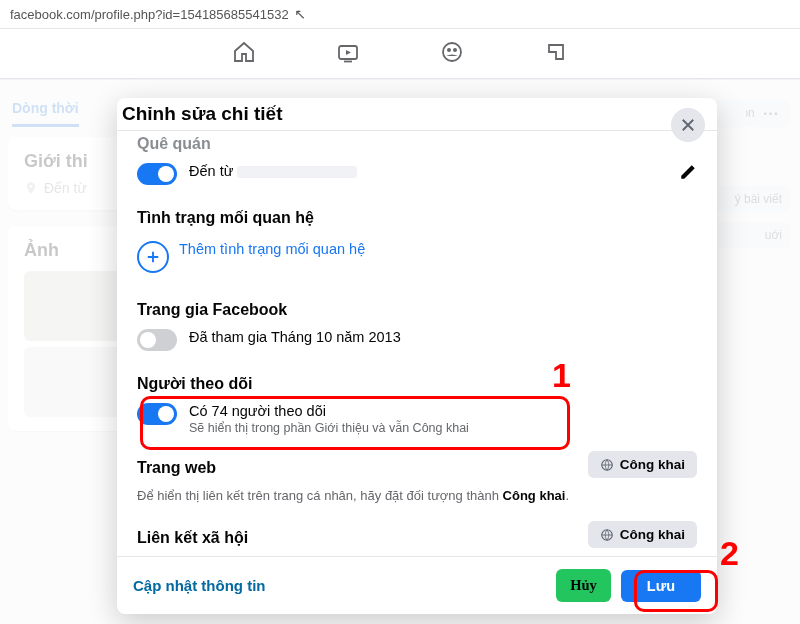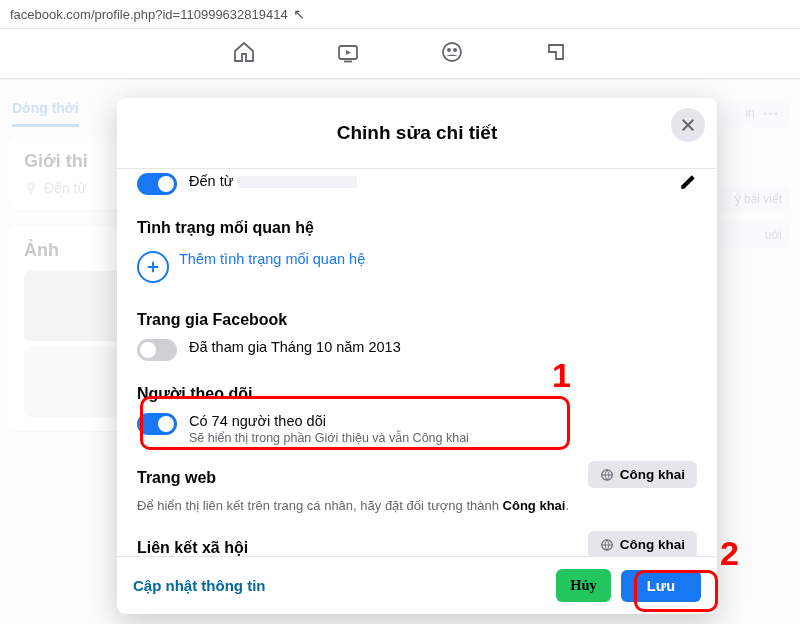--- a/index.html
+++ b/index.html
@@ -20,21 +20,21 @@
   .back-intro-line { display:flex; align-items:center; gap:6px; color:#8a8d91; font-size:14px;}
   .back-right { position:absolute; right:10px; top:20px; width:95px;}
   .back-pill { background:#e4e6eb; border-radius:6px; padding:6px 8px; font-size:12px; color:#606770; margin-bottom:10px; text-align:right;}
   .photo-grid { display:grid; grid-template-columns:1fr 1fr; gap:6px; margin-top:10px;}
   .photo { background:#cfd4cc; border-radius:6px; height:70px; }
   .photo.b { background:#e0e3dd;}
 
   .overlay { position:absolute; top:80px; left:0; right:0; bottom:0; background:rgba(255,255,255,0.78);}
 
   .modal { position:absolute; top:98px; left:117px; width:600px; height:516px; background:#fff; border-radius:8px; box-shadow:0 8px 30px rgba(0,0,0,0.2); display:flex; flex-direction:column; overflow:hidden;}
-  .modal-header { position:relative; text-align:center; padding:24px; border-bottom:1px solid #e4e6eb;}
+  .modal-header { position:relative; text-align:left; padding:5px; border-bottom:1px solid #e4e6eb;}
   .modal-header h2 { font-size:19px; font-weight:700; color:#050505;}
   .close-btn { position:absolute; right:12px; top:10px; width:34px; height:34px; border-radius:50%; background:#e4e6eb; border:none; display:flex; align-items:center; justify-content:center; cursor:pointer;}
   .close-btn svg { width:18px; height:18px; stroke:#606770; stroke-width:2.5;}
 
   .modal-body { flex:1; overflow-y:auto; padding:0 20px 10px 20px;}
   .section { padding:14px 0 10px 0;}
   .section-title { font-size:16px; font-weight:600; color:#050505; margin-bottom:10px;}
   .row { display:flex; align-items:flex-start; gap:12px;}
   .row .text { flex:1; }
   .row .text .main { font-size:14.5px; color:#050505; }
@@ -70,21 +70,21 @@
   .annot-num { color:#ff0000; font-size:34px; font-weight:700;}
   .annot-box { border:3px solid #ff0000; border-radius:10px;}
 
   .more-btn { position:absolute; right:12px; top:100px; width:34px; height:28px; background:#e4e6eb; border-radius:6px; display:flex; align-items:center; justify-content:center; color:#606770; font-weight:700;}
   .search-circle { position:absolute; right:54px; top:100px; width:30px; height:28px; background:#e4e6eb; border-radius:6px;}
 </style>
 </head>
 <body>
 
 <div class="url-bar">
-  <span>facebook.com/profile.php?id=110999632819414</span>
+  <span>facebook.com/profile.php?id=154185685541532</span>
   <span class="cursor">↖</span>
 </div>
 
 <div class="top-nav">
   <span class="nav-icon">
     <svg viewBox="0 0 24 24">
         <path d="M3 11 L12 3 L21 11 V21 H14 V14 H10 V21 H3 Z"></path>
       </svg>
   </span>
   <span class="nav-icon">
@@ -155,20 +155,21 @@
     <button class="close-btn">
       <svg viewBox="0 0 24 24">
           <path d="M5 5 L19 19 M19 5 L5 19" fill="none"></path>
         </svg>
     </button>
   </div>
 
   <div class="modal-body">
 
     <div class="section" style="padding-top:4px;">
+      <div class="section-title" style="color:#8a8d91;">Quê quán</div>
       <div class="row">
         <div class="toggle on">
             <div class="knob"></div>
           </div>
         <div class="text">
             <div class="main"><span>Đến từ</span> <span style="display:inline-block;width:120px;height:12px;background:#f0f2f5;border-radius:3px;vertical-align:middle;"></span></div>
           </div>
         <span class="edit-icon">
           <svg viewBox="0 0 24 24">
               <path d="M3 21 L3 17 L15 5 L19 9 L7 21 Z M15 5 L17 3 L21 7 L19 9"></path>

